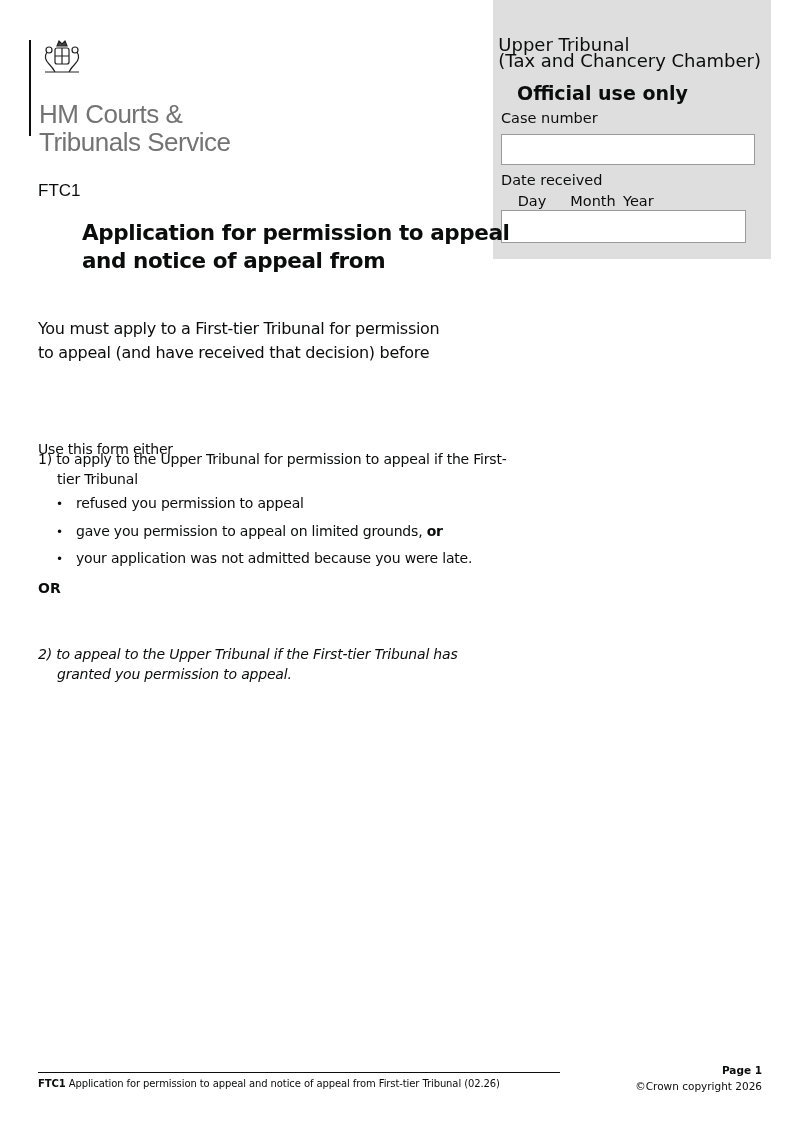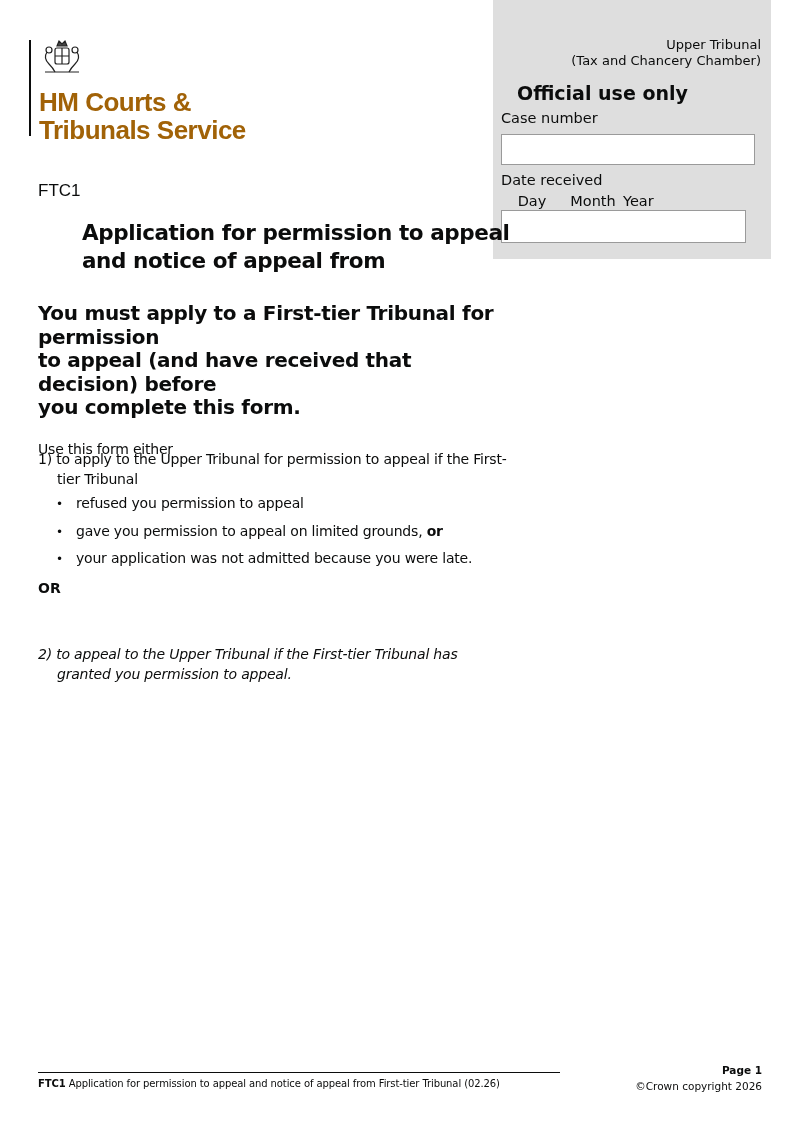--- a/index.html
+++ b/index.html
@@ -3,41 +3,41 @@
   <meta charset="utf-8">
   <style>
     html, body { margin: 0; padding: 0; }
     body {
       width: 800px; height: 1130px; background: #ffffff; position: relative;
       font-family: "DejaVu Sans", sans-serif; color: #0b0c0c; overflow: hidden;
     }
     .logo-bar { position: absolute; left: 29px; top: 40px; width: 2px; height: 96px; background: #0b0c0c; }
     .crest { position: absolute; left: 39px; top: 38px; width: 46px; height: 40px; }
     .logo-text {
-      position: absolute; left: 39px; top: 88px; font-family: "Liberation Sans", sans-serif;
-      font-size: 26px; line-height: 28px; letter-spacing: -0.5px; color: #a16207; font-weight: bold;
+      position: absolute; left: 39px; top: 100px; font-family: "Liberation Sans", sans-serif;
+      font-size: 26px; line-height: 28px; letter-spacing: -0.5px; color: #737373;
     }
     .official-box {
       position: absolute; left: 493px; top: 0; width: 278px; height: 259px; background: #dedede;
     }
     .tribunal-name {
-      position: absolute; right: 10px; top: 37px; text-align: right; font-size: 13px; line-height: 16px;
+      position: absolute; right: 10px; top: 37px; font-size: 18px; line-height: 16px;
     }
     .official-title { position: absolute; left: 24px; top: 82px; font-weight: bold; font-size: 19px; text-align: right; }
     .field-label { position: absolute; left: 8px; font-size: 14.5px; }
     .field-box { position: absolute; left: 8px; background: #fff; border: 1px solid #9a9a9a; box-sizing: border-box; }
     .date-labels { position: absolute; left: 8px; top: 193px; font-size: 14.5px; }
     .date-labels span { display: inline-block; text-align: center; }
     .form-code { position: absolute; left: 38px; top: 181px; font-family: "Liberation Sans", sans-serif; font-size: 17px; }
     .main-title {
       position: absolute; left: 38px; top: 219px; width: 450px; font-weight: bold; font-size: 21.5px;
       line-height: 28px; letter-spacing: -0.4px; margin-left: 44px;
     }
     .lead {
-      position: absolute; left: 38px; top: 302px; width: 460px; font-weight: bold; font-size: 20px;
+      position: absolute; left: 38px; top: 317px; width: 460px; font-weight: normal; font-size: 16px;
       line-height: 23.5px; letter-spacing: -0.3px;
     }
     .body-text { position: absolute; left: 38px; font-size: 14px; line-height: 20px; width: 460px; letter-spacing: -0.2px; }
     .numbered { padding-left: 19px; text-indent: -19px; }
     .bullet { position: absolute; left: 56px; font-size: 14px; line-height: 20px; letter-spacing: -0.2px; }
     .bullet .dot { display: inline-block; width: 20px; font-size: 12px; }
     .or-heading { position: absolute; left: 38px; top: 580px; font-weight: bold; font-size: 14px; }
     .footer-rule { position: absolute; left: 38px; top: 1072px; width: 522px; height: 1px; background: #0b0c0c; }
     .footer-left { position: absolute; left: 38px; top: 1078px; font-size: 10px; letter-spacing: -0.1px; }
     .footer-right { position: absolute; right: 38px; top: 1062px; text-align: right; font-size: 10.5px; line-height: 16px; }
@@ -81,21 +81,20 @@
 <div class="form-code">FTC1</div>
 
 <div class="main-title">
   <div>Application for permission to appeal</div>
   <div>and notice of appeal from</div>
 </div>
 
 <div class="lead">
   <div>You must apply to a First-tier Tribunal for permission</div>
   <div>to appeal (and have received that decision) before</div>
-  <div>you complete this form.</div>
 </div>
 
 <div class="body-text" style="top:421px;margin-top:18px;">Use this form either</div>
 <div class="body-text numbered" style="top:449px; width:450px;">1) to apply to the Upper Tribunal for permission to appeal if the First-tier Tribunal</div>
 
 <div class="bullet" style="top:493px;">
   <span class="dot">•</span><span>refused you permission to appeal</span>
 </div>
 <div class="bullet" style="top:521px;">
   <span class="dot">•</span><span>gave you permission to appeal on limited grounds,</span>

